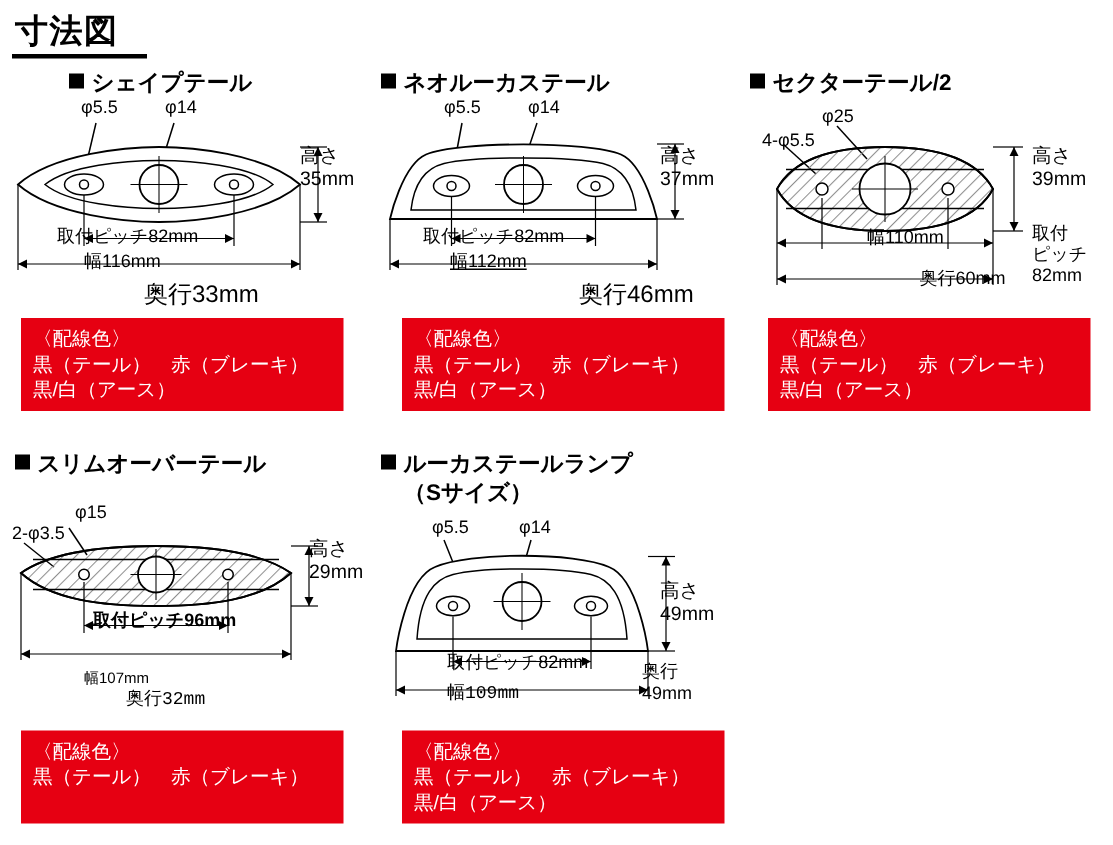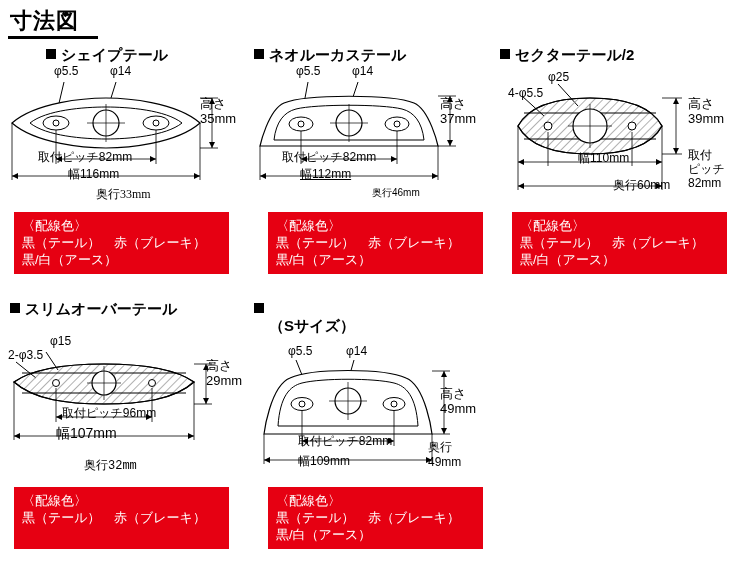--- a/index.html
+++ b/index.html
@@ -83,22 +83,22 @@
   <path d="M194,110 l-6,-3 l0,6 z" fill="#000"></path>
 </svg>
 </div>
 <div style="position:absolute;left:54px;top:64px;font-size:12px;">φ5.5</div>
 <div style="position:absolute;left:110px;top:64px;font-size:12px;">φ14</div>
 <div style="position:absolute;left:200px;top:96px;font-size:13px;line-height:15px;">
   <div>高さ</div>
   <div>35mm</div>
 </div>
 <div style="position:absolute;left:38px;top:149px;font-size:12px;">取付ピッチ82mm</div>
-<div style="position:absolute;left:56px;top:166px;font-size:12px;margin-left:12px;">幅116mm</div>
-<div style="position:absolute;left:96px;top:186px;font-size:12px;font-family:Liberation Serif, serif;">奥行33mm</div>
+<div style="position:absolute;left:56px;top:166px;font-size:12px;">幅116mm</div>
+<div style="position:absolute;left:96px;top:186px;font-size:16px;">奥行33mm</div>
 
 <div class="wire-box" style="left:14px;top:212px;width:215px;height:62px;">
   <div class="r1">〈配線色〉</div>
   <div class="r2"><span class="a">黒（テール）</span><span>赤（ブレーキ）</span></div>
   <div>黒/白（アース）</div>
 </div>
 
 <div class="sec-head" style="left:254px;top:46px;">
   <span class="sq"></span><span>ネオルーカステール</span>
 </div>
@@ -140,21 +140,21 @@
 </svg>
 </div>
 <div style="position:absolute;left:296px;top:64px;font-size:12px;">φ5.5</div>
 <div style="position:absolute;left:352px;top:64px;font-size:12px;">φ14</div>
 <div style="position:absolute;left:440px;top:96px;font-size:13px;line-height:15px;">
   <div>高さ</div>
   <div>37mm</div>
 </div>
 <div style="position:absolute;left:282px;top:149px;font-size:12px;">取付ピッチ82mm</div>
 <div style="position:absolute;left:300px;top:166px;font-size:12px;text-decoration:underline;">幅112mm</div>
-<div style="position:absolute;left:372px;top:186px;font-size:10px;">奥行46mm</div>
+<div style="position:absolute;left:386px;top:186px;font-size:16px;">奥行46mm</div>
 
 <div class="wire-box" style="left:268px;top:212px;width:215px;height:62px;">
   <div class="r1">〈配線色〉</div>
   <div class="r2"><span class="a">黒（テール）</span><span>赤（ブレーキ）</span></div>
   <div>黒/白（アース）</div>
 </div>
 
 <div class="sec-head" style="left:500px;top:46px;">
   <span class="sq"></span><span>セクターテール/2</span>
 </div>
@@ -267,31 +267,31 @@
   <path d="M8,106 l6,-3 l0,6 z" fill="#000"></path>
   <path d="M188,106 l-6,-3 l0,6 z" fill="#000"></path>
 </svg>
 </div>
 <div style="position:absolute;left:8px;top:348px;font-size:12px;">2-φ3.5</div>
 <div style="position:absolute;left:50px;top:334px;font-size:12px;">φ15</div>
 <div style="position:absolute;left:206px;top:358px;font-size:13px;line-height:15px;">
   <div>高さ</div>
   <div>29mm</div>
 </div>
-<div style="position:absolute;left:62px;top:405px;font-size:12px;">取付ピッチ96mm</div>
-<div style="position:absolute;left:56px;top:425px;font-size:14px;">幅107mm</div>
+<div style="position:absolute;left:62px;top:405px;font-size:12px;font-weight:bold;">取付ピッチ96mm</div>
+<div style="position:absolute;left:56px;top:445px;font-size:10px;">幅107mm</div>
 <div style="position:absolute;left:84px;top:457px;font-size:12px;font-family:Liberation Mono, monospace;">奥行32mm</div>
 
 <div class="wire-box" style="left:14px;top:487px;width:215px;height:62px;">
   <div class="r1">〈配線色〉</div>
   <div class="r2"><span class="a">黒（テール）</span><span>赤（ブレーキ）</span></div>
 </div>
 
 <div class="sec-head" style="left:254px;top:300px;">
-  <span class="sq"></span>
+  <span class="sq"></span><span>ルーカステールランプ</span>
   <span class="l2">（Sサイズ）</span>
 </div>
 
 <div class="dia" style="left:250px;top:346px;">
 <svg width="230" height="130" viewBox="0 0 230 130">
   <line x1="46" y1="14" x2="58" y2="44" stroke="#000" stroke-width="1"></line>
   <line x1="104" y1="14" x2="96" y2="42" stroke="#000" stroke-width="1"></line>
 
   <path d="M14,88 C14,88 20,40 40,32 C62,22 134,22 156,32 C176,40 182,88 182,88 Z" fill="#fff" stroke="#000" stroke-width="1.2"></path>
   <path d="M28,80 C30,50 40,40 52,37 C72,32 124,32 144,37 C156,40 166,50 168,80 Z" fill="none" stroke="#000" stroke-width="1"></path>
@@ -324,21 +324,21 @@
   <path d="M182,114 l-6,-3 l0,6 z" fill="#000"></path>
 </svg>
 </div>
 <div style="position:absolute;left:288px;top:344px;font-size:12px;">φ5.5</div>
 <div style="position:absolute;left:346px;top:344px;font-size:12px;">φ14</div>
 <div style="position:absolute;left:440px;top:386px;font-size:13px;line-height:15px;">
   <div>高さ</div>
   <div>49mm</div>
 </div>
 <div style="position:absolute;left:298px;top:433px;font-size:12px;">取付ピッチ82mm</div>
-<div style="position:absolute;left:298px;top:453px;font-size:12px;">幅109mm</div>
+<div style="position:absolute;left:298px;top:453px;font-size:12px;font-family:Liberation Mono, monospace;">幅109mm</div>
 <div style="position:absolute;left:428px;top:440px;font-size:12px;line-height:15px;">
   <div>奥行</div>
   <div>49mm</div>
 </div>
 
 <div class="wire-box" style="left:268px;top:487px;width:215px;height:62px;">
   <div class="r1">〈配線色〉</div>
   <div class="r2"><span class="a">黒（テール）</span><span>赤（ブレーキ）</span></div>
   <div>黒/白（アース）</div>
 </div>

